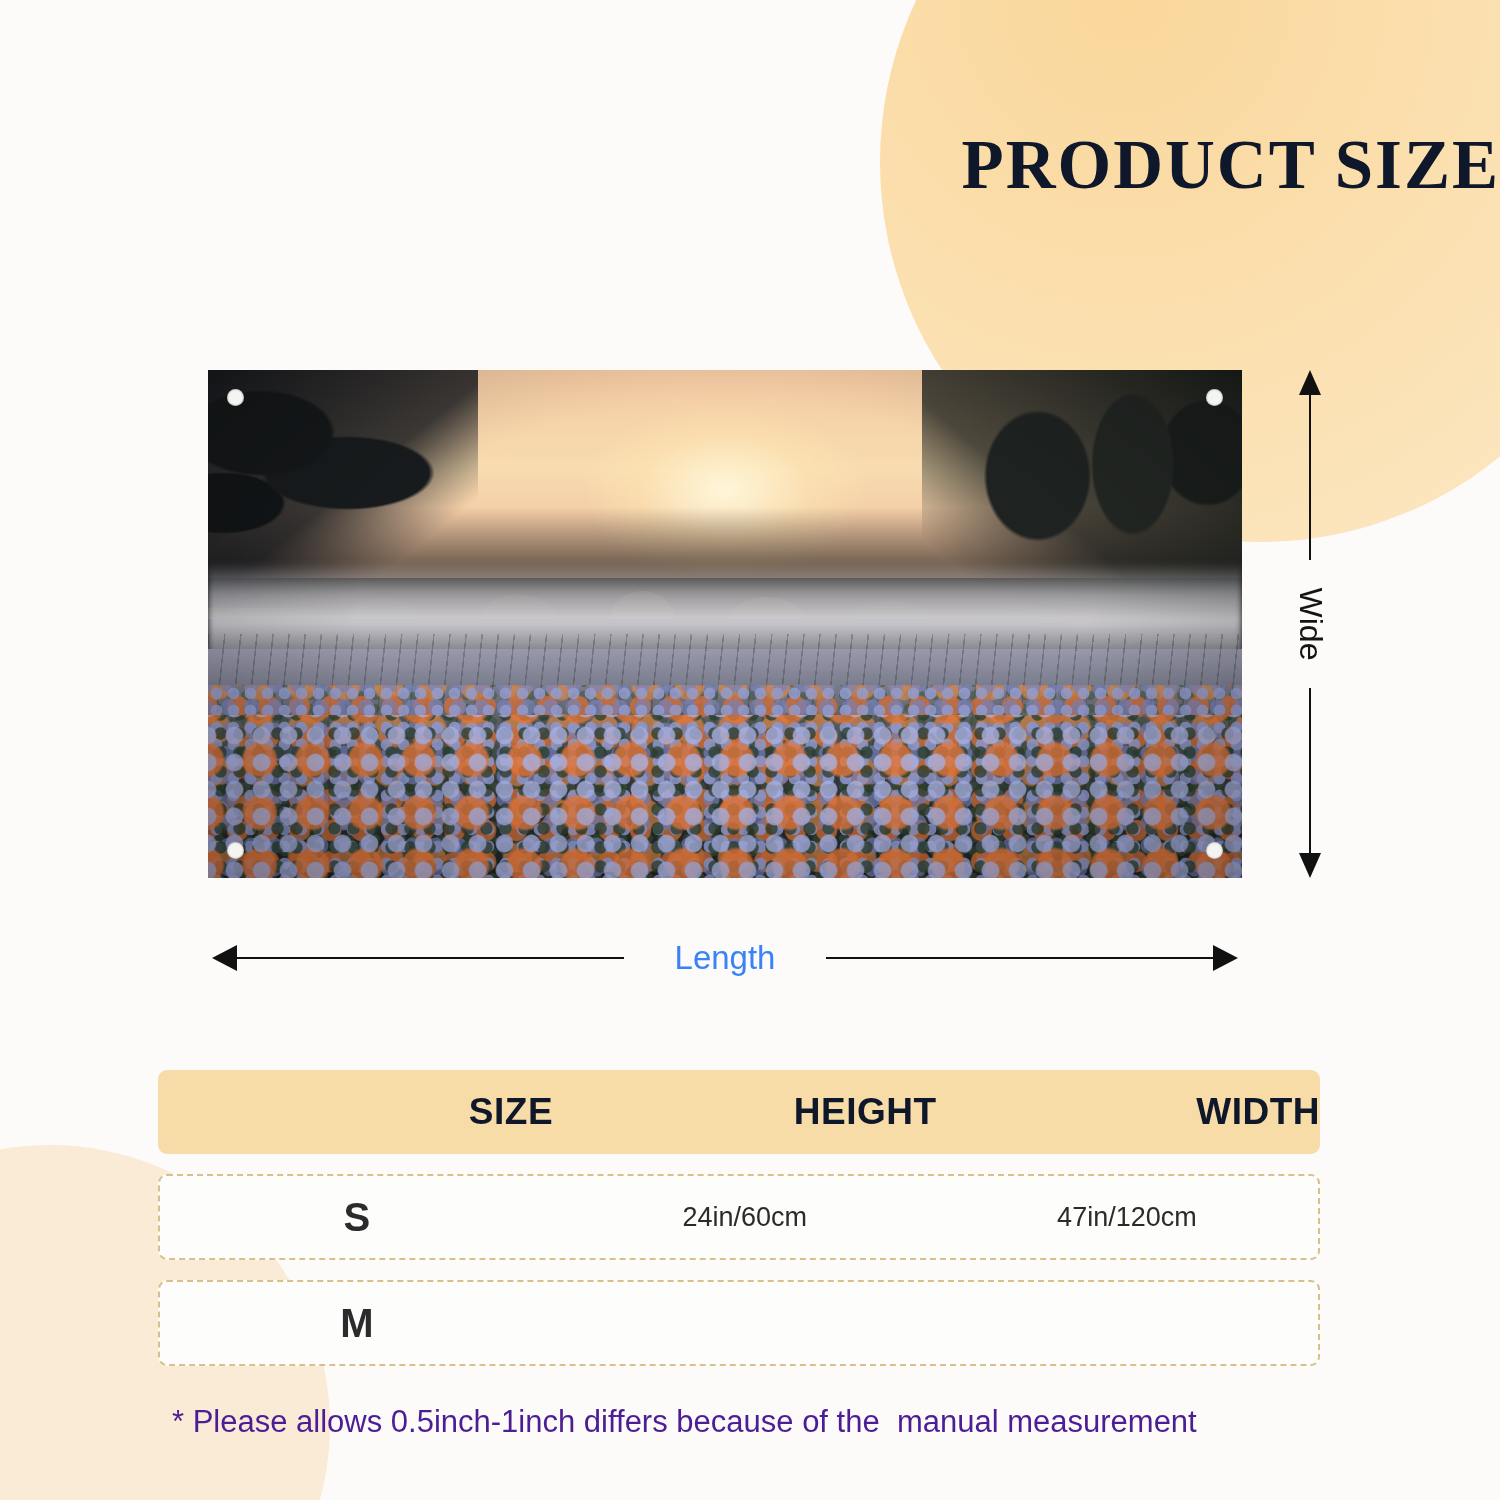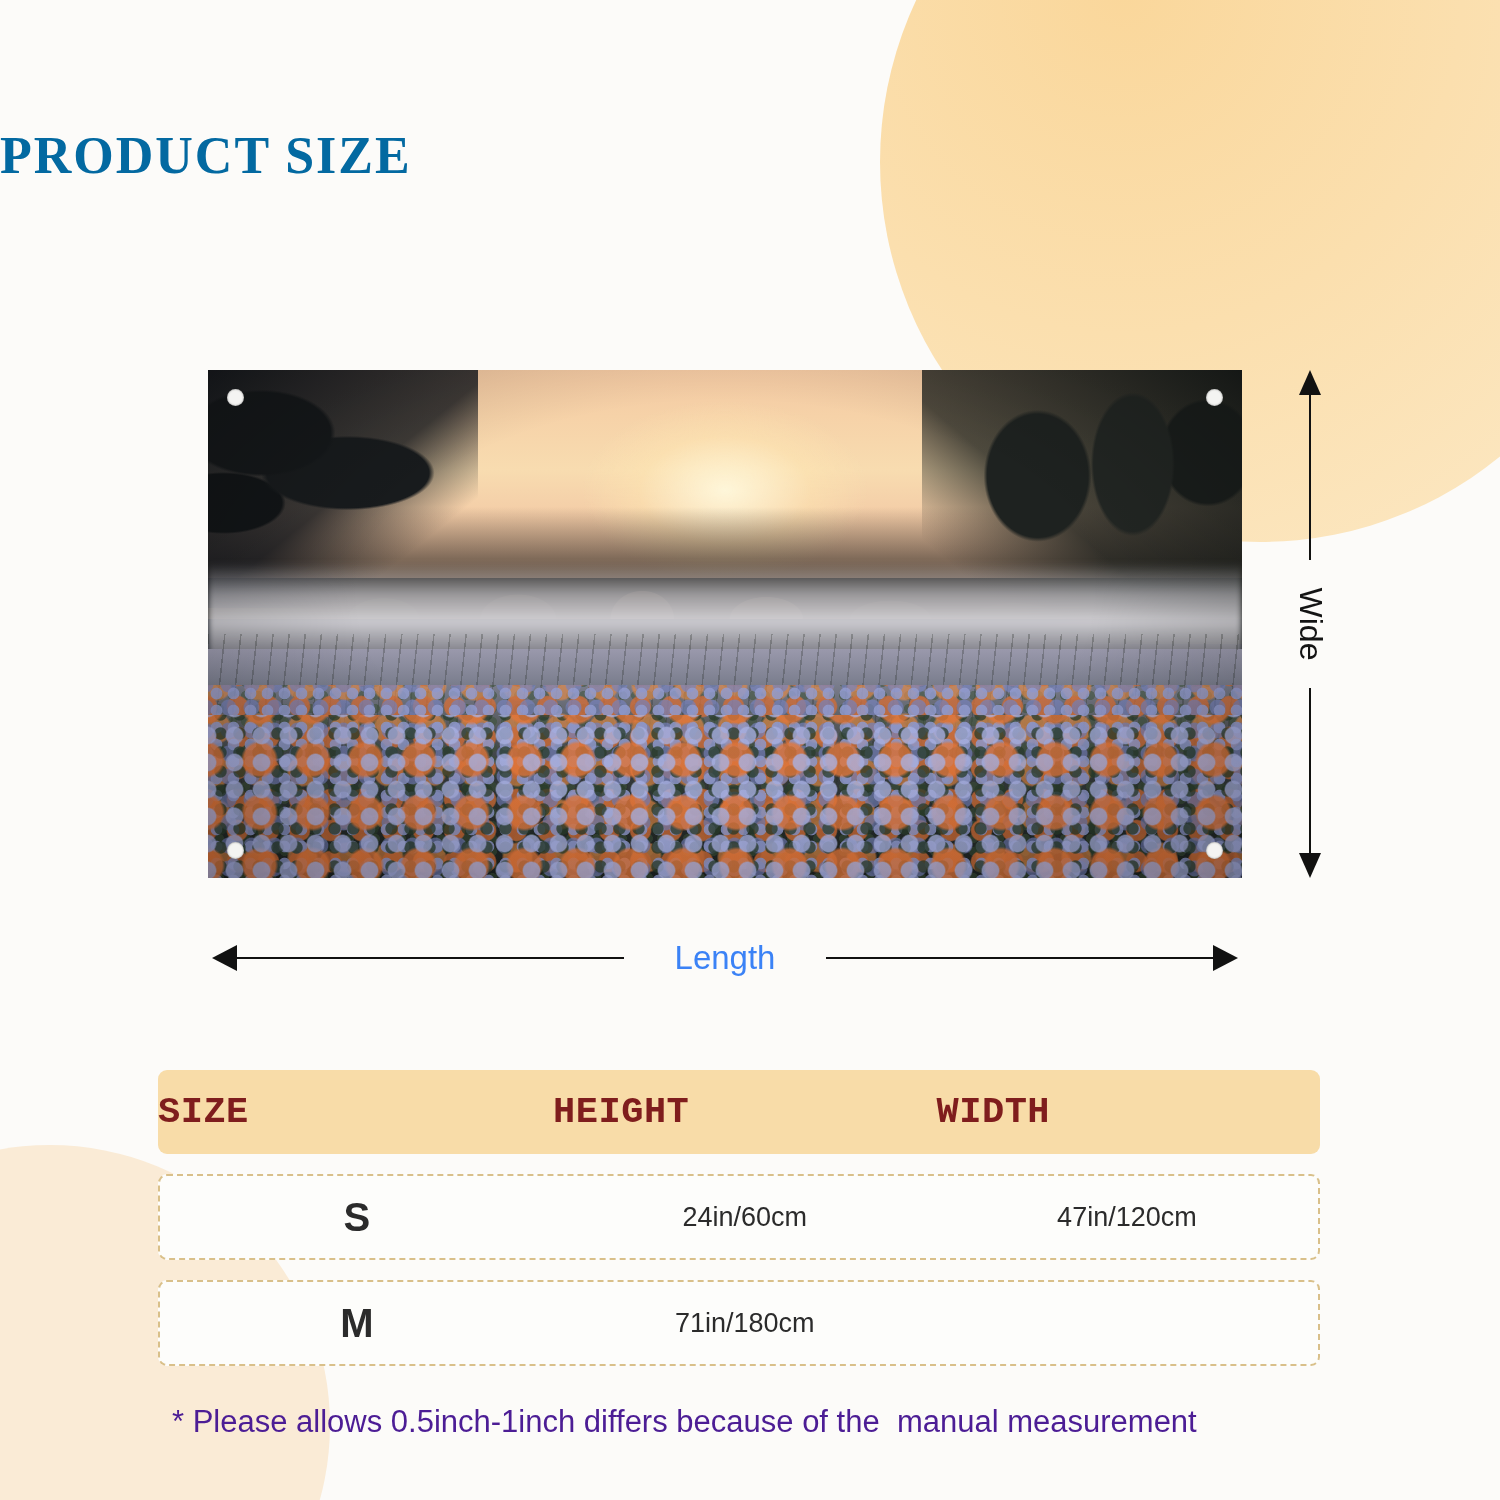--- a/index.html
+++ b/index.html
@@ -33,26 +33,26 @@
     left:-230px; bottom:-205px;
     width:560px; height:560px;
     border-radius:50%;
     background:#FAEBD6;
   }
 
   
   .title {
     position:absolute;
     top:126px; left:0; width:1500px;
-    text-align:left;
+    text-align:right;
     font-family:"Liberation Serif", serif;
-    font-size:52px;
+    font-size:69px;
     font-weight:700;
     letter-spacing:2px;
-    color:#0369a1;
+    color:#0f172a;
     z-index:5;
   }
 
   
   .banner {
     position:absolute;
     left:208px; top:370px;
     width:1034px; height:508px;
     overflow:hidden;
     z-index:4;
@@ -234,24 +234,23 @@
   .t-head {
     display:flex;
     height:84px;
     background:#F8DCA8;
     border-radius:9px;
     align-items:center;
   }
   .t-head .cell {
     font-size:37px;
     font-weight:700;
-    color:#7f1d1d;
-    text-align:left;
+    color:#0f172a;
+    text-align:right;
     letter-spacing:.5px;
-    font-family:Liberation Mono, monospace;
   }
   .t-row {
     display:flex;
     height:86px;
     margin-top:20px;
     align-items:center;
     border:2px dashed #D9C08A;
     border-radius:9px;
     background:#FDFDFB;
   }
@@ -323,20 +322,19 @@
     </div>
 
     <div class="t-row">
       <div class="cell col-size">S</div>
       <div class="cell col-width">24in/60cm</div>
       <div class="cell col-height">47in/120cm</div>
     </div>
 
     <div class="t-row">
       <div class="cell col-size">M</div>
-      <div class="cell col-height">71in/180cm</div>
     </div>
 
   </div>
 
   <div class="note">* Please allows 0.5inch-1inch differs because of the  manual measurement</div>
 
 </div>
 
 </body></html>

